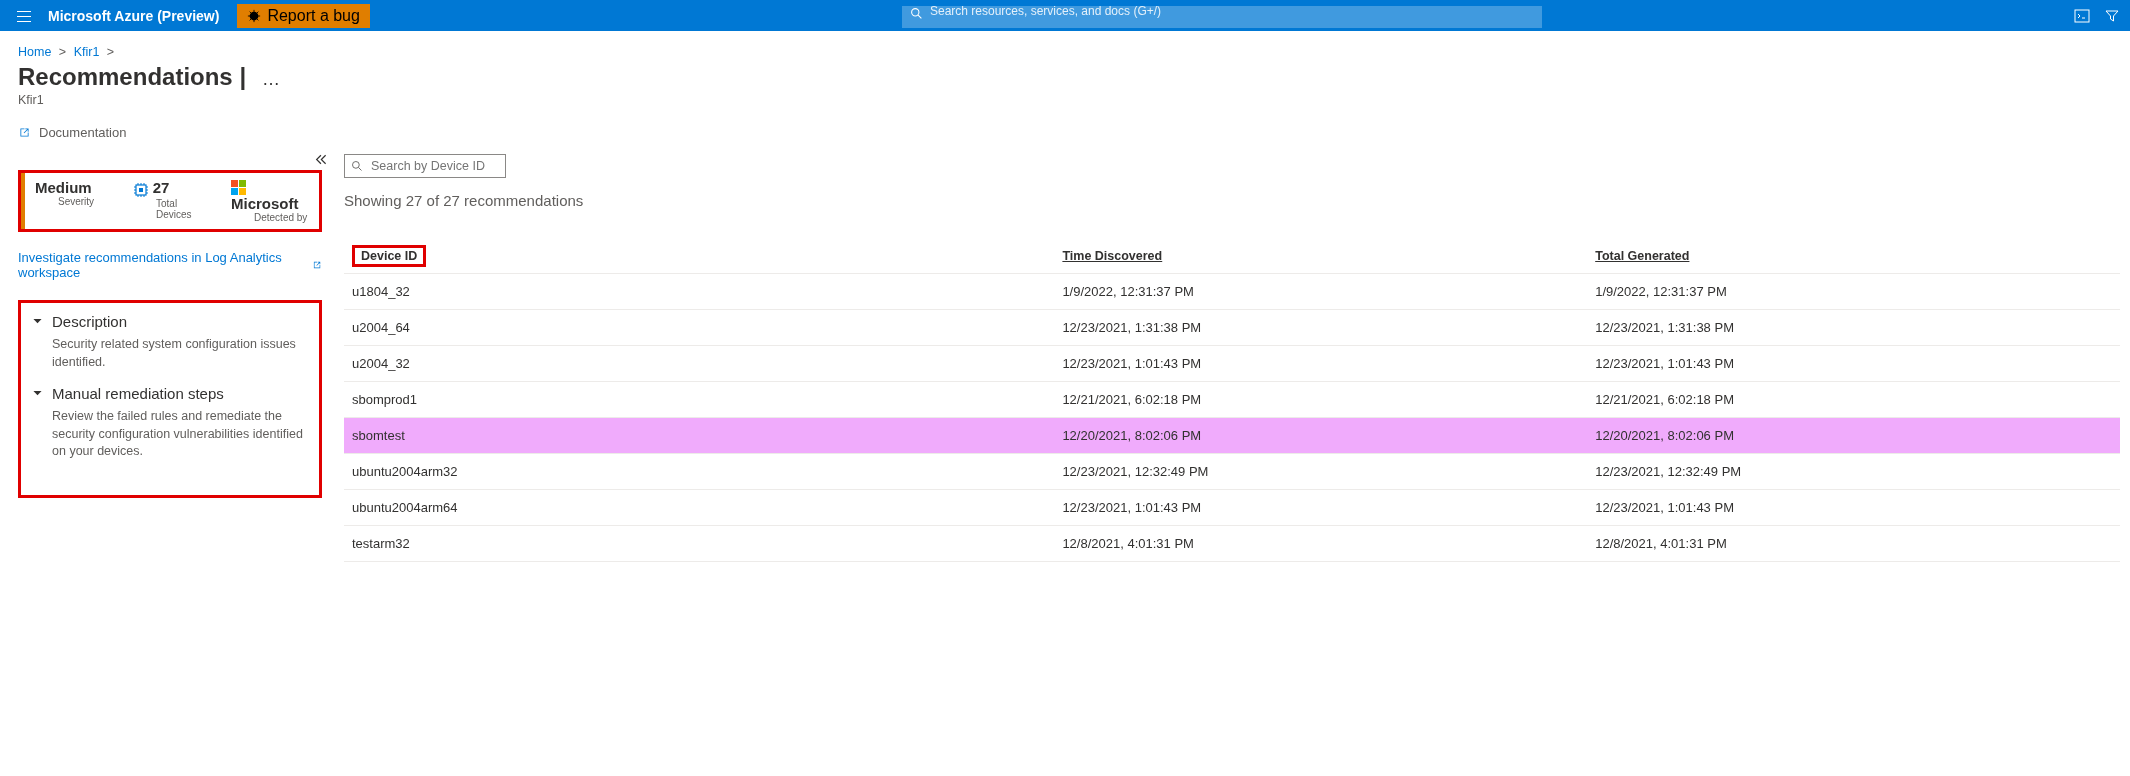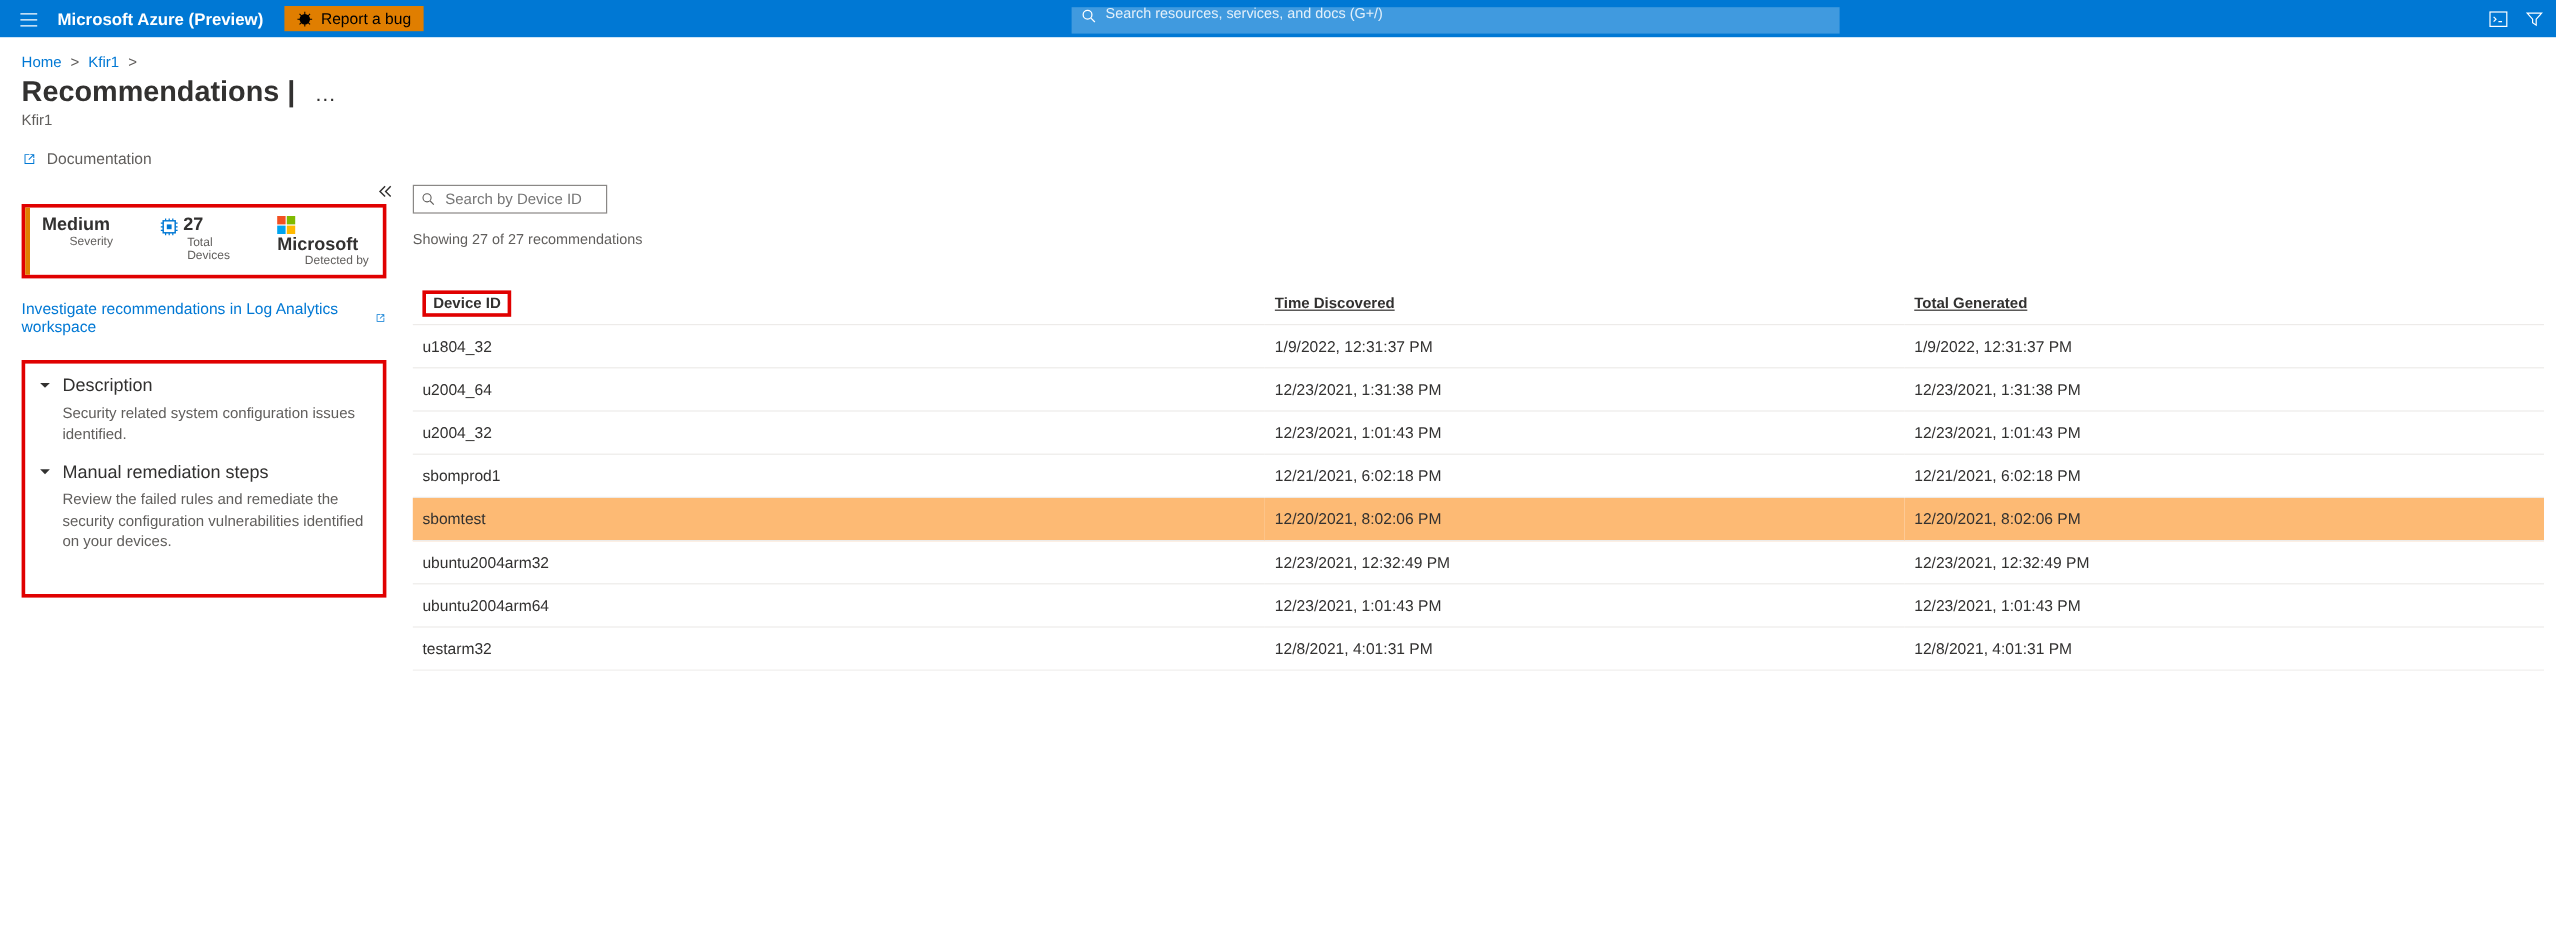--- a/index.html
+++ b/index.html
@@ -3,21 +3,21 @@
 <meta charset="utf-8">
 <style>
   * { box-sizing: border-box; margin: 0; padding: 0; }
   body { font-family: "Segoe UI", Arial, sans-serif; font-size: 13px; color: #323130; background: #fff; }
   
   
   .topbar { height: 31px; background: #0078d4; display: flex; align-items: center; color: #fff; padding: 0 10px; }
   .hamburger { width: 28px; display: flex; justify-content: center; cursor: pointer; }
   .hamburger svg { width: 16px; height: 16px; fill: #fff; }
   .brand { font-weight: 600; font-size: 14px; margin-left: 10px; }
-  .bug-btn { margin-left: 18px; background: #e07e00; color: #000; padding: 3px 10px; border-radius: 0; display: flex; align-items: center; gap: 6px; font-size: 13px; cursor: pointer; }
+  .bug-btn { margin-left: 18px; background: #e07e00; color: #000; padding: 3px 10px; border-radius: 0; display: flex; align-items: center; gap: 6px; font-size: 16px; cursor: pointer; }
   .bug-btn svg { width: 14px; height: 14px; fill: #000; }
   .search-wrap { margin-left: auto; margin-right: auto; }
   .search-box { width: 640px; height: 22px; background: rgba(255,255,255,0.25); border: none; padding: 0 8px 12px 28px; color: #fff; font-size: 12px; }
   .search-box::placeholder { color: rgba(255,255,255,0.85); }
   .search-rel { position: relative; }
   .search-rel svg { position: absolute; left: 8px; top: 4px; width: 13px; height: 13px; fill: #fff; }
   .top-icons { display: flex; gap: 14px; align-items: center; }
   .top-icons svg { width: 16px; height: 16px; fill: #fff; cursor: pointer; }
   
   
@@ -62,27 +62,27 @@
   .sec-head { display: flex; align-items: center; gap: 8px; cursor: pointer; }
   .sec-head svg { width: 13px; height: 13px; fill: #323130; }
   .sec-title { font-size: 15px; }
   .sec-body { font-size: 12.5px; color: #605e5c; margin: 6px 0 0 21px; line-height: 1.4; }
   
   
   .right-col { flex: 1; padding: 2px 6px 0 6px; }
   .filter-input-wrap { position: relative; display: inline-block; }
   .filter-input { width: 162px; height: 24px; border: 1px solid #8a8886; padding: 0 6px 0 26px; font-size: 12.5px; color: #15803d; }
   .filter-input-wrap svg { position: absolute; left: 7px; top: 6px; width: 12px; height: 12px; fill: #605e5c; }
-  .showing { margin-top: 14px; font-size: 12px; color: #605e5c; }
+  .showing { margin-top: 14px; font-size: 15px; color: #605e5c; }
   
   
   .tbl { width: 100%; margin-top: 30px; border-collapse: collapse; }
   .tbl th { text-align: left; font-weight: 600; font-size: 12.5px; padding: 6px 8px; border-bottom: 1px solid #edebe9; text-decoration: underline; }
   .tbl td { font-size: 13px; padding: 10px 8px; border-bottom: 1px solid #edebe9; color: #323130; cursor: pointer; }
-  .tbl tr.highlight td { background: #fdba74; }
+  .tbl tr.highlight td { background: #f0abfc; }
   .th-device { display: inline-block; border: 3px solid #e00000; padding: 1px 6px; }
   .col-device { width: 40%; }
   .col-a { width: 30%; }
   .col-b { width: 30%; }
 </style>
 </head>
 <body>
 
 
 

